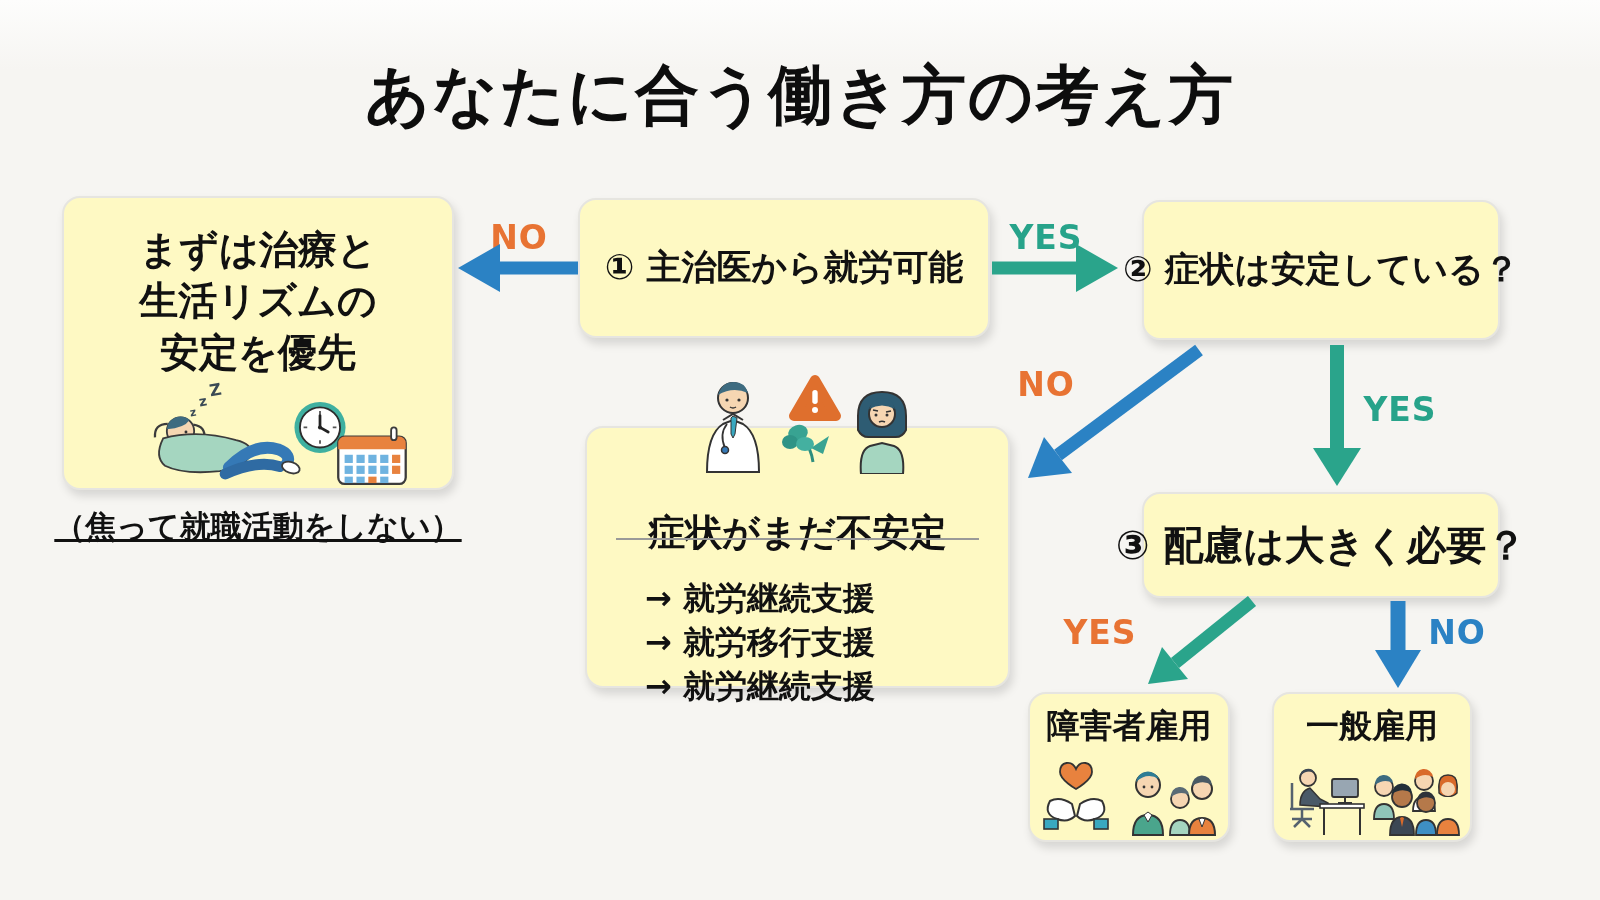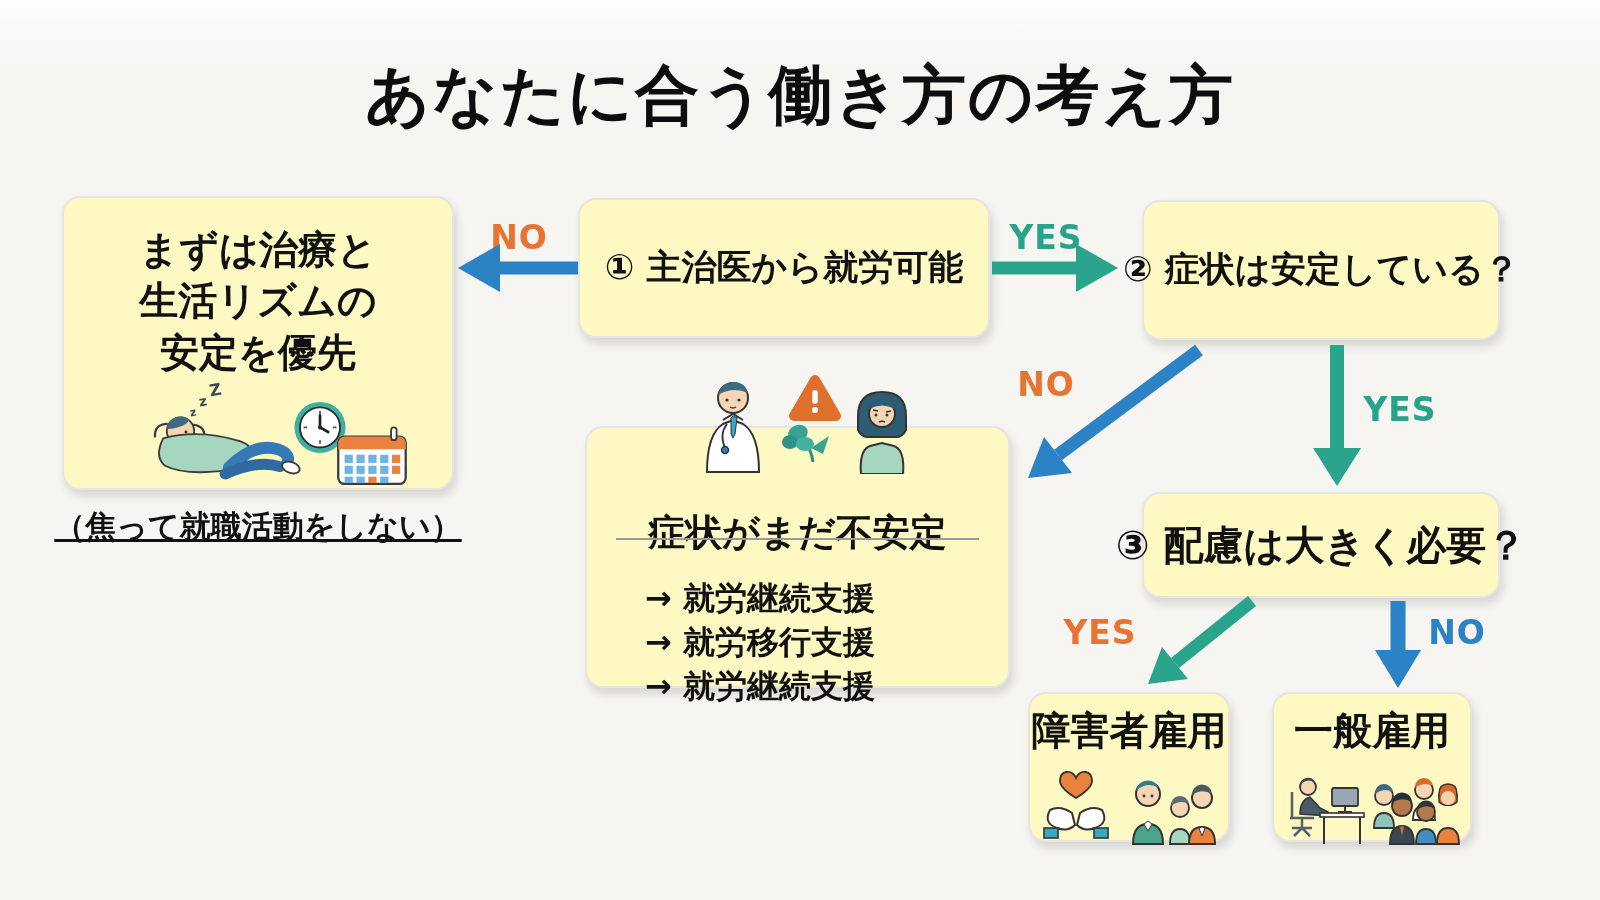--- a/index.html
+++ b/index.html
@@ -23,21 +23,21 @@
   .rest-line{font-size:39px;font-weight:800;line-height:1.32;text-align:center;white-space:nowrap;}
   .rest-box{display:flex;flex-direction:column;align-items:center;padding-top:26px;}
   .rest-caption{
     position:absolute;left:28px;top:506px;width:460px;text-align:center;
     font-size:31px;font-weight:800;white-space:nowrap;text-decoration:underline;
   }
   .unstable-title{margin-top:80px;text-align:center;font-size:37px;font-weight:800;}
   .unstable-divider{position:absolute;left:7%;top:110px;width:86%;height:2px;background:#9a9a98;}
   .unstable-items{margin:18px 0 0 58px;}
   .unstable-item{font-size:32px;font-weight:800;line-height:44px;white-space:nowrap;}
-  .result-title{text-align:center;margin-top:10px;font-size:39px;font-weight:800;}
+  .result-title{text-align:center;margin-top:10px;font-size:33px;font-weight:800;}
   .flow-label{
     position:absolute;transform:translate(-50%,-50%);
     font-size:33px;font-weight:900;letter-spacing:1px;white-space:nowrap;
   }
   .orange{color:#e87333;} .teal{color:#27a38a;} .blue{color:#2b82c4;}
   .arrow-layer{position:absolute;left:0;top:0;z-index:5;pointer-events:none;}
   .icon-abs{position:absolute;z-index:6;}
   .box{z-index:2;}
 </style>
 </head>

